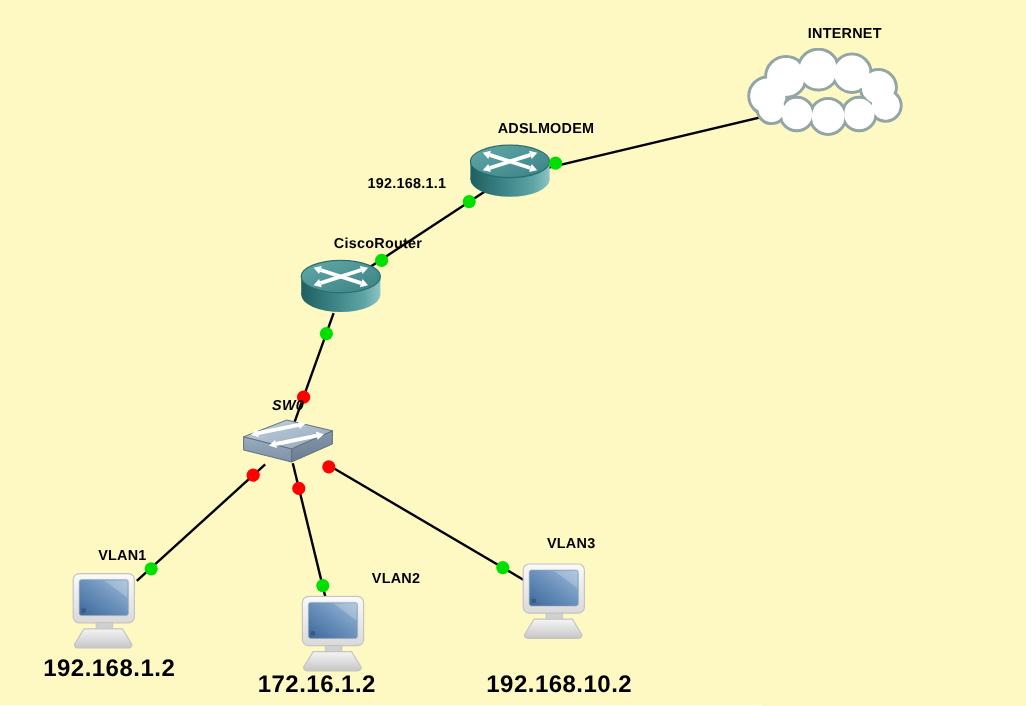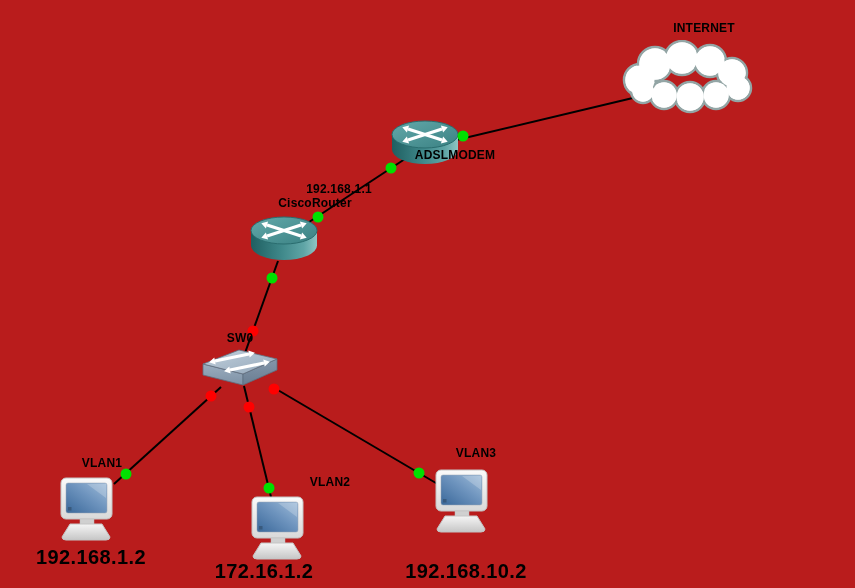--- a/index.html
+++ b/index.html
@@ -1,39 +1,39 @@
 <!DOCTYPE html>
 <html><head>
 <meta charset="utf-8">
 <style>
   html,body{margin:0;padding:0;background:#ffffff;}
-  .stage{position:relative;width:855px;height:588px;background:#b91c1c;overflow:hidden;
+  .stage{position:relative;width:855px;height:588px;background:#fef9c3;overflow:hidden;
          font-family:"Liberation Sans",sans-serif;}
   .layer{position:absolute;left:0;top:0;width:855px;height:588px;pointer-events:none;}
   #links-layer{z-index:1;}
   #dots-layer{z-index:4;}
   .node{position:absolute;z-index:2;}
   .node svg{display:block;width:100%;height:100%;}
   .nlabel{position:absolute;z-index:5;transform:translateX(-50%);
           font-weight:bold;font-size:12px;color:#000;white-space:nowrap;letter-spacing:.2px;}
   .iplabel{font-size:20px;letter-spacing:.4px;}
   
   #node-internet{left:610px;top:40px;width:150px;height:74px;}
   #node-adslmodem{left:391px;top:120px;width:68px;height:45px;}
   #node-ciscorouter{left:250px;top:216px;width:68px;height:45px;}
   #node-sw0{left:202px;top:349px;width:76px;height:37px;}
   #node-vlan1{left:57px;top:477px;width:62px;height:64px;}
   #node-vlan2{left:248px;top:496px;width:62px;height:64px;}
   #node-vlan3{left:432px;top:469px;width:62px;height:64px;}
   
   #label-internet{left:704px;top:21px;}
-  #label-adslmodem{left:455px;top:100px;margin-top:48px;}
-  #label-ip-modem{left:339px;top:146px;margin-top:36px;}
+  #label-adslmodem{left:455px;top:100px;}
+  #label-ip-modem{left:339px;top:146px;}
   #label-ciscorouter{left:315px;top:196px;}
-  #label-sw0{left:240px;top:331px;}
+  #label-sw0{left:240px;top:331px;font-style:italic;}
   #label-vlan1{left:102px;top:456px;text-align:right;}
   #label-vlan1-ip{left:91px;top:546px;}
   #label-vlan2{left:293px;top:475px;margin-left:37px;}
   #label-vlan2-ip{left:264px;top:560px;}
   #label-vlan3{left:476px;top:446px;}
   #label-vlan3-ip{left:466px;top:538px;margin-top:22px;}
 </style>
 </head>
 <body>
 

